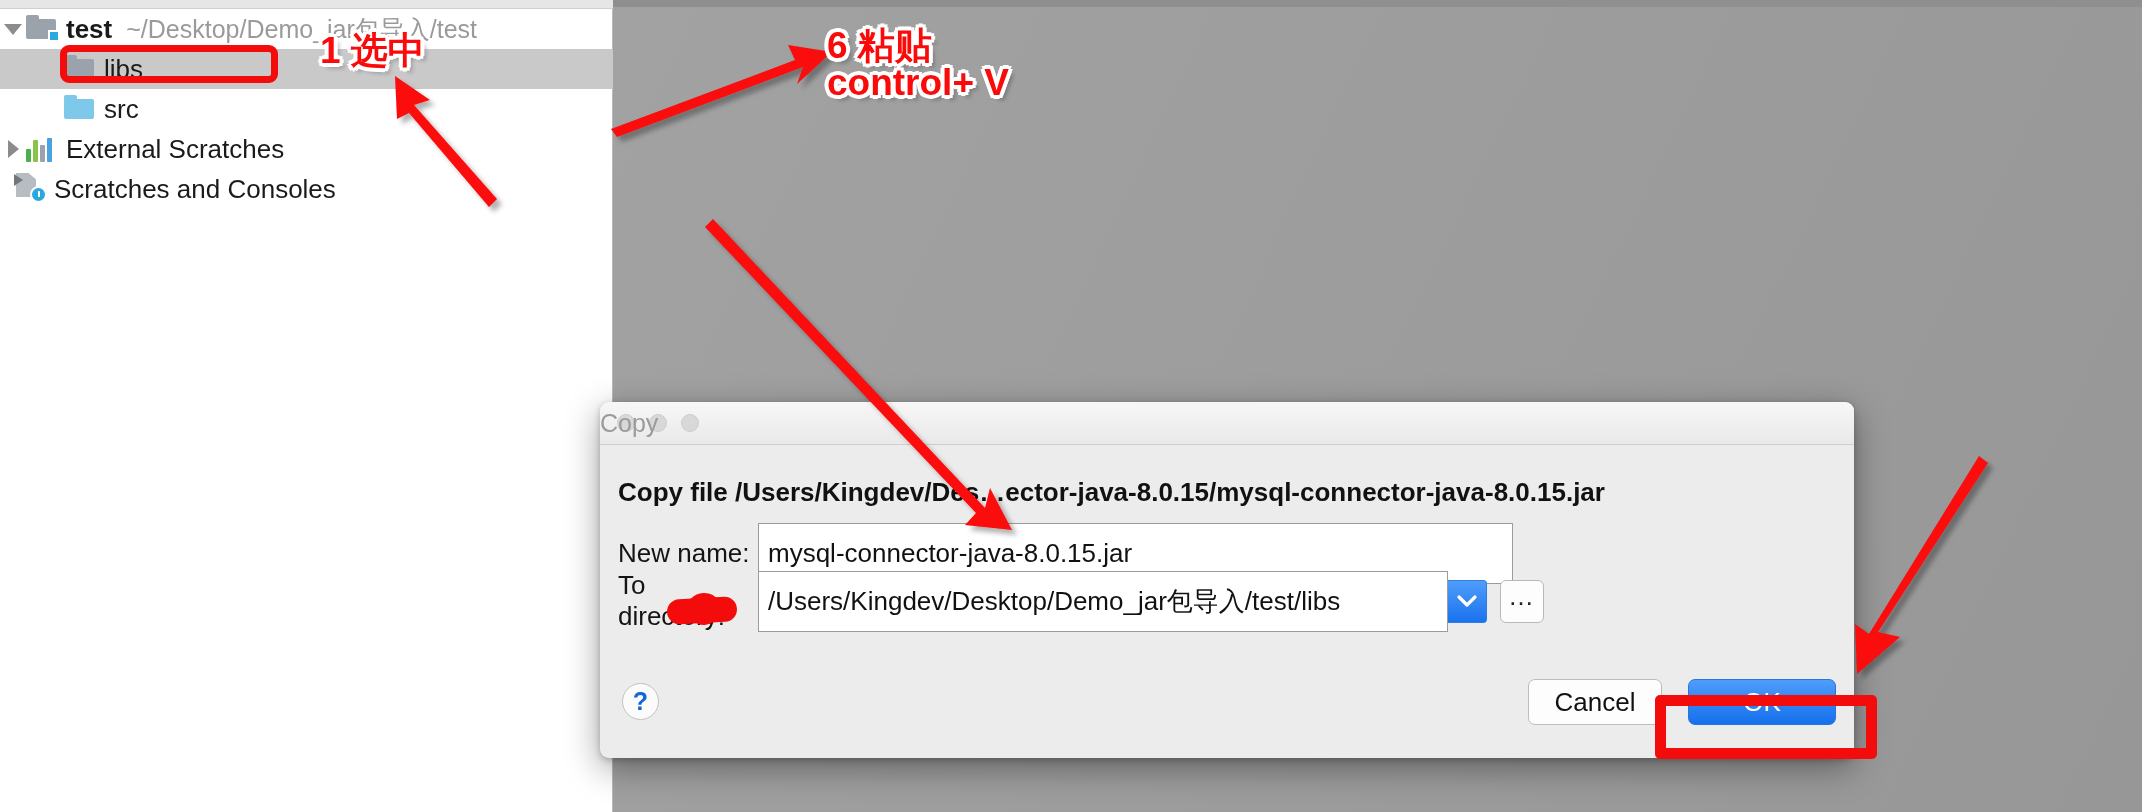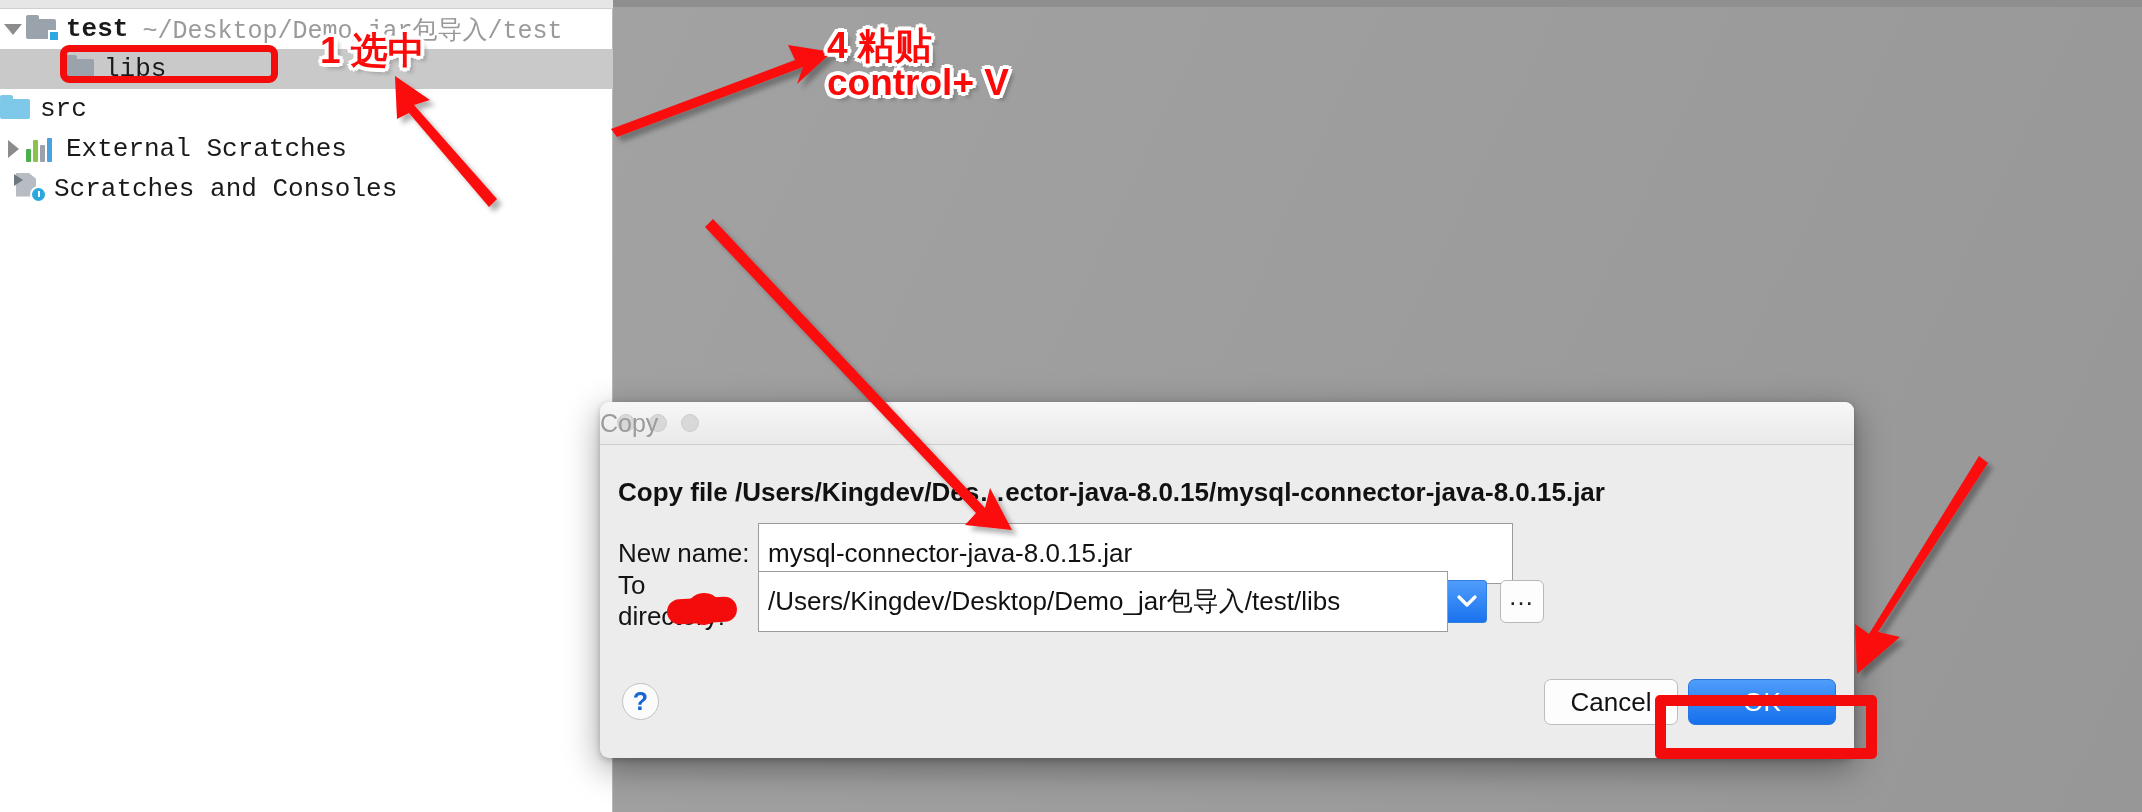--- a/index.html
+++ b/index.html
@@ -19,21 +19,20 @@
     box-sizing:border-box;
   }
   .sidebar-topstrip{
     position:absolute;left:0;top:0;width:613px;height:9px;
     background:#e6e6e6;border-bottom:1px solid #cfcfcf;box-sizing:border-box;
   }
   .tree{position:absolute;left:0;top:9px;width:613px;}
   .tree-row{
     position:relative;height:40px;display:flex;align-items:center;
     white-space:nowrap;
-    font-family:Liberation Mono, monospace;
   }
   .tree-row.selected{background:#c9c9c9;}
   .twisty{
     width:26px;display:flex;align-items:center;justify-content:center;
     flex:0 0 26px;
   }
   .twisty .tri-down{
     width:0;height:0;border-left:9px solid transparent;border-right:9px solid transparent;
     border-top:11px solid #8c8c8c;
   }
@@ -154,21 +153,21 @@
   }
   .hint{
     position:absolute;left:158px;top:176px;font-size:23px;color:#1b1b1b;
   }
   .help-btn{
     position:absolute;left:22px;top:238px;width:37px;height:37px;border-radius:50%;
     background:#fbfbfb;border:1px solid #c2c2c2;box-sizing:border-box;
     display:flex;align-items:center;justify-content:center;
     font-size:25px;color:#1567d3;font-weight:bold;
   }
-  .btn-row{position:absolute;right:18px;top:234px;display:flex;align-items:center;gap:10px;margin-left:32px;}
+  .btn-row{position:absolute;right:18px;top:234px;display:flex;align-items:center;gap:26px;margin-left:32px;}
   .btn{
     height:46px;min-width:134px;border-radius:7px;display:flex;align-items:center;justify-content:center;
     font-size:26px;box-sizing:border-box;
   }
   .btn-cancel{background:#fdfdfd;border:1px solid #bdbdbd;color:#111;}
   .btn-ok{
     background:linear-gradient(#4f9dfb,#1570ec);border:1px solid #2a74dd;color:#fff;
     min-width:148px;
   }
 
@@ -228,21 +227,21 @@
         <span class="tree-path">~/Desktop/Demo_jar包导入/test</span>
       </div>
 
       <div class="tree-row selected" style="padding-left:64px;">
         <span class="ico">
           <span class="folder gray"><span class="tab"></span><span class="body"></span></span>
         </span>
         <span class="tree-label">libs</span>
       </div>
 
-      <div class="tree-row" style="">
+      <div class="tree-row" style="padding-left:64px;">
         <span class="ico">
           <span class="folder blue"><span class="tab"></span><span class="body"></span></span>
         </span>
         <span class="tree-label">src</span>
       </div>
 
 
       <div class="tree-row" style="padding-left:0px;">
         <div class="twisty">
             <div class="tri-right"></div>
@@ -324,17 +323,17 @@
 
       <path d="M617,137 L803,67 L797,84 L832,52 L788,45 L795,60 L611,129 Z"></path>
 
       <path d="M713,219 L985,508 L990,488 L1012,530 L965,525 L976,513 L705,227 Z"></path>
 
       <path d="M1988,463 L1878,632 L1900,637 L1857,674 L1855,624 L1869,634 L1979,456 Z"></path>
     </g>
   </svg>
 
   <div class="anno-text anno-1">1 选中</div>
-  <div class="anno-text anno-2a">4 粘贴</div>
+  <div class="anno-text anno-2a">6 粘贴</div>
   <div class="anno-text anno-2b">control+ V</div>
 
 
 </div>
 
 </body></html>

